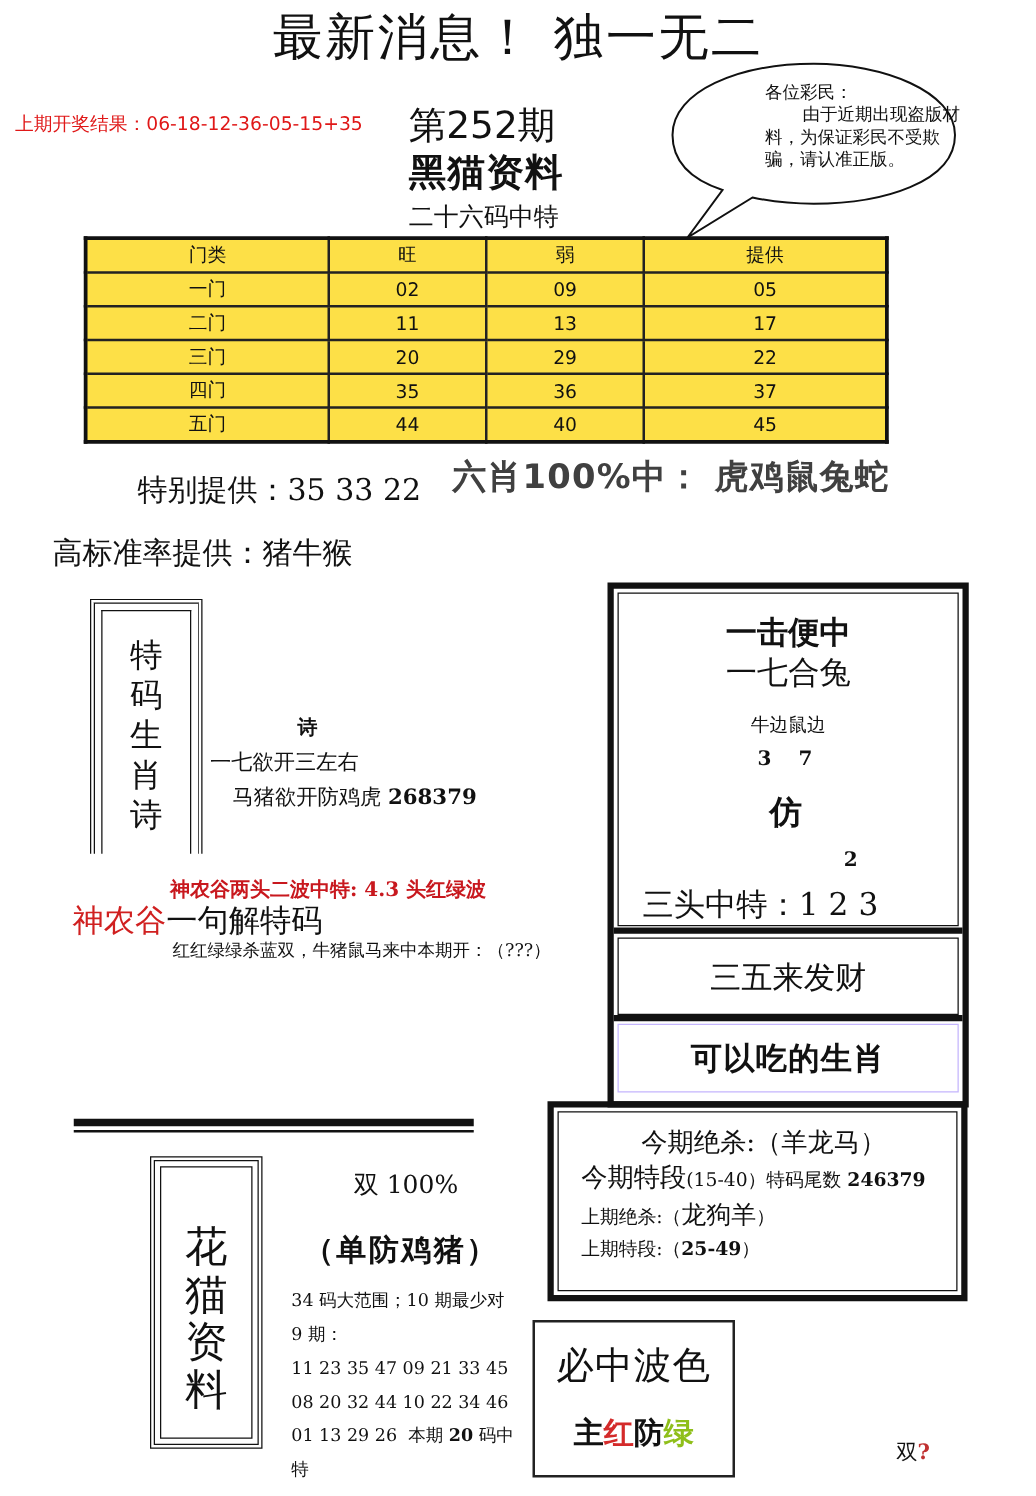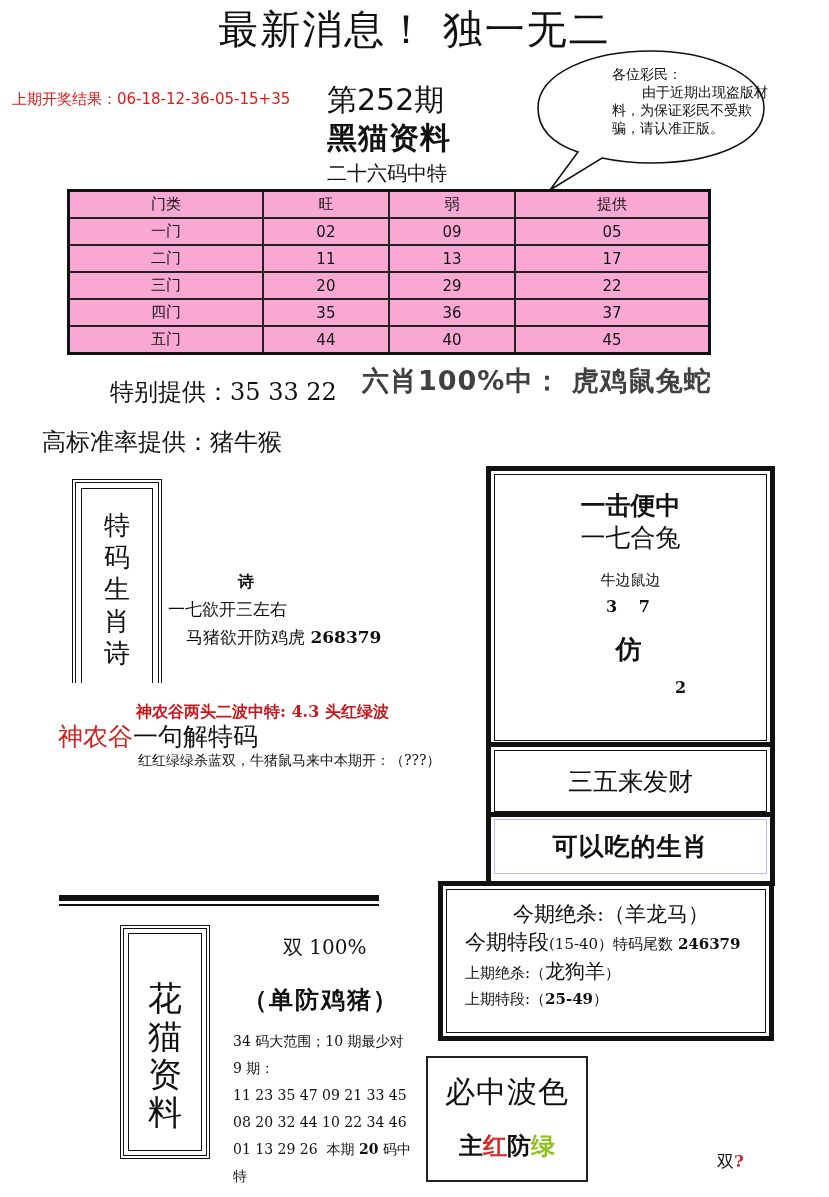--- a/index.html
+++ b/index.html
@@ -11,21 +11,21 @@
   .blackcat { left:327px; top:118px; font-size:30px; font-weight:bold; white-space:nowrap; letter-spacing:1px; }
   .table-caption { left:327px; top:160px; font-size:20px; white-space:nowrap; }
 
   
   .bubble { left:536px; top:48px; width:230px; height:142px; }
   .bubble-text { left:578px; top:65px; width:160px; font-size:14px; line-height:18px; font-family:"DejaVu Serif", serif;margin-left:34px; }
   .bubble-text .indent { padding-left:30px; }
 
   
   table.doors { position:absolute; left:67px; top:189px; width:644px; border-collapse:collapse; border:3px solid #111; font-family:"DejaVu Sans", sans-serif; font-size:15px; }
-  table.doors td { border:2px solid #222; background:#f9a8d4; height:25px; text-align:center; padding:0; }
+  table.doors td { border:2px solid #222; background:#fde047; height:25px; text-align:center; padding:0; }
 
   .special { left:110px; top:376px; font-size:24px; white-space:nowrap; }
   .sixzodiac { left:362px; top:363px; font-size:27px; font-weight:bold; color:#404040; white-space:nowrap; font-family:"DejaVu Sans", sans-serif; letter-spacing:1px; }
   .highstd { left:42px; top:426px; font-size:24px; white-space:nowrap; }
 
   
   .poem-box { left:72px; top:479px; width:82px; height:200px; border:4px double #111; border-bottom:none; }
   .poem-box-inner { position:absolute; left:5px; right:5px; top:5px; bottom:0; border:1px solid #111; border-bottom:none; }
   .vtext { position:absolute; left:0; right:0; text-align:center; line-height:32px; font-size:26px; }
   .poem-head { left:238px; top:572px; font-size:16px; font-weight:bold; }
@@ -151,20 +151,21 @@
 <div class="abs poem-line2"><span>马猪欲开防鸡虎 </span><b>268379</b></div>
 
 <div class="abs panel">
   <div class="panel-inner1">
     <div class="pc" style="top:14px; font-size:25px; font-weight:bold;">一击便中</div>
     <div class="pc" style="top:96px; font-size:15px; font-family:'DejaVu Sans',sans-serif;">牛边鼠边</div>
     <div class="pc" style="top:46px; font-size:25px;">一七合兔</div>
     <div class="pc" style="top:122px; font-size:16px; font-weight:bold; left:-5px;">3　 7</div>
     <div class="pc" style="top:157px; font-size:26px; font-weight:bold; left:-4px;">仿</div>
     <div class="pc" style="top:203px; font-size:16px; font-weight:bold; left:100px;">2</div>
+    <div class="pc" style="top:232px; font-size:25px; text-align:left; left:19px;">三头中特：1 2 3</div>
   </div>
   <div class="panel-sep" style="top:271px;"></div>
   <div class="panel-inner2">
     <div class="pc" style="top:14px; font-size:25px;">三五来发财</div>
   </div>
   <div class="panel-sep" style="top:341px;"></div>
   <div class="panel-inner3">
     <div class="pc" style="top:10px; font-size:25px; font-weight:bold; letter-spacing:1px;">可以吃的生肖</div>
   </div>
 </div>

